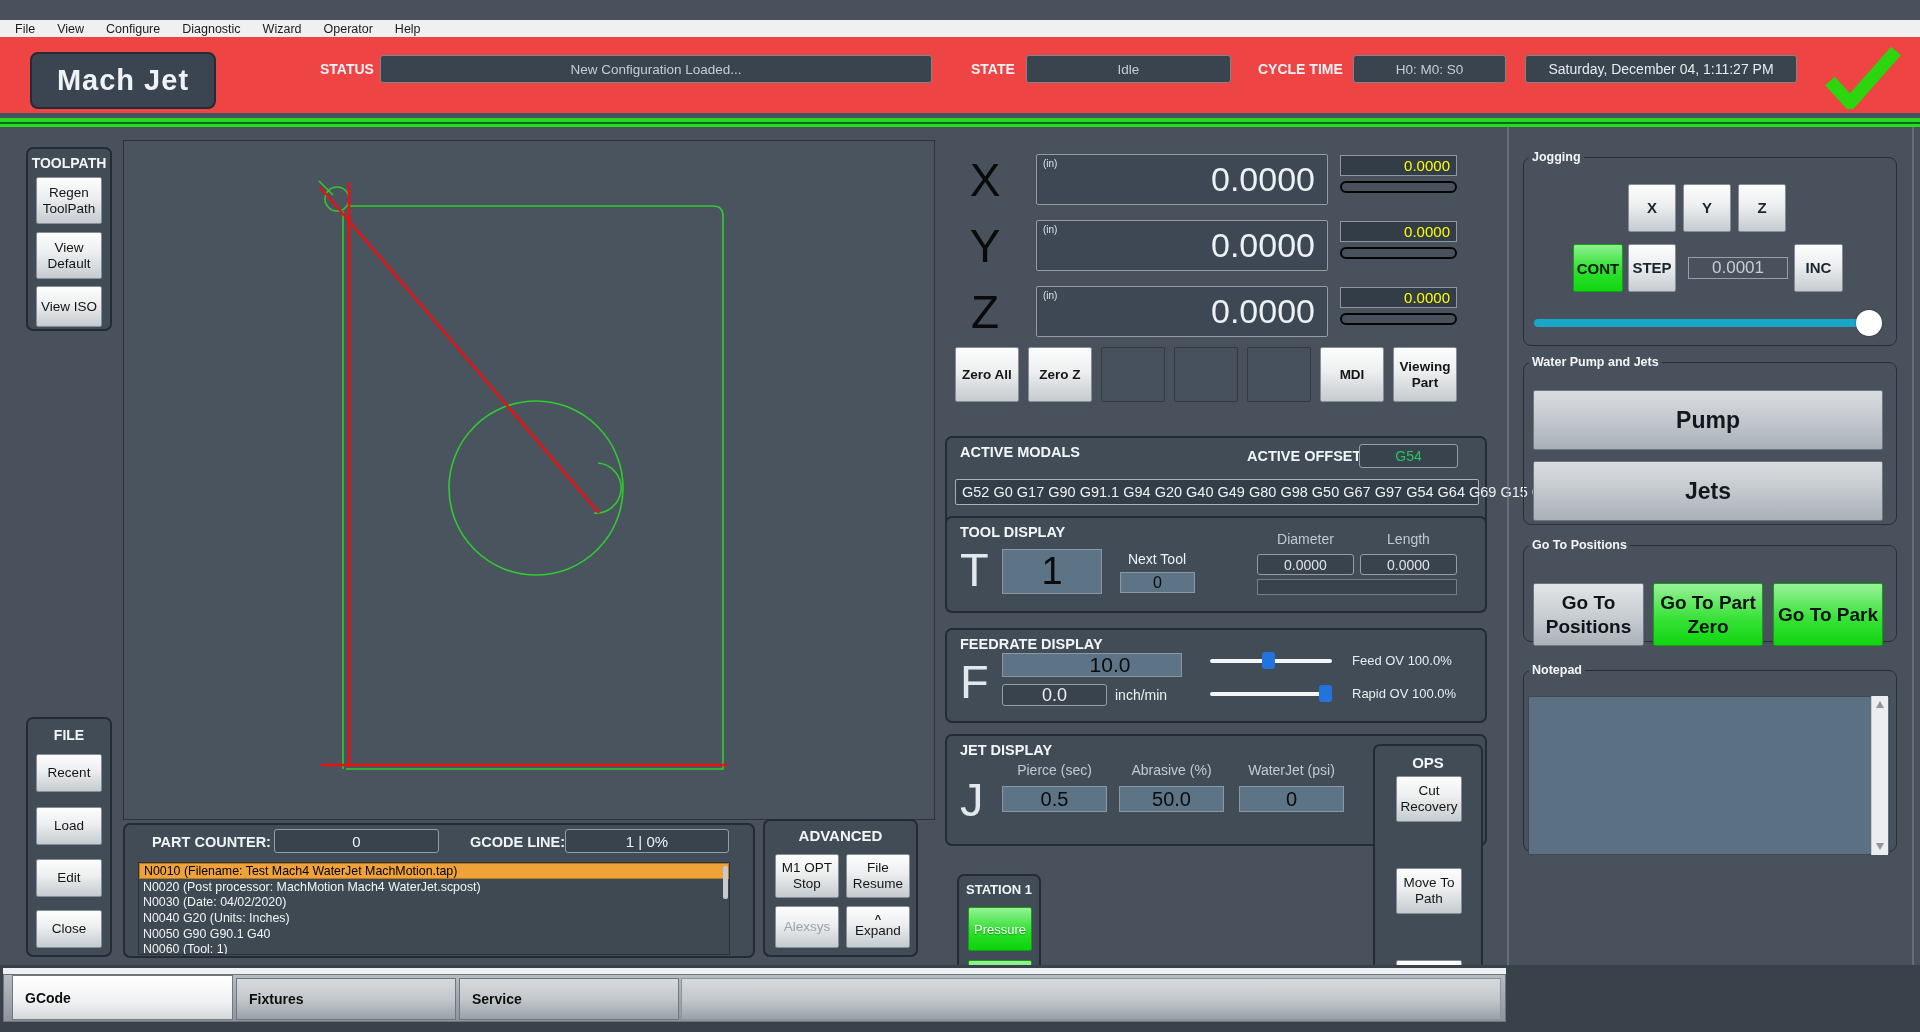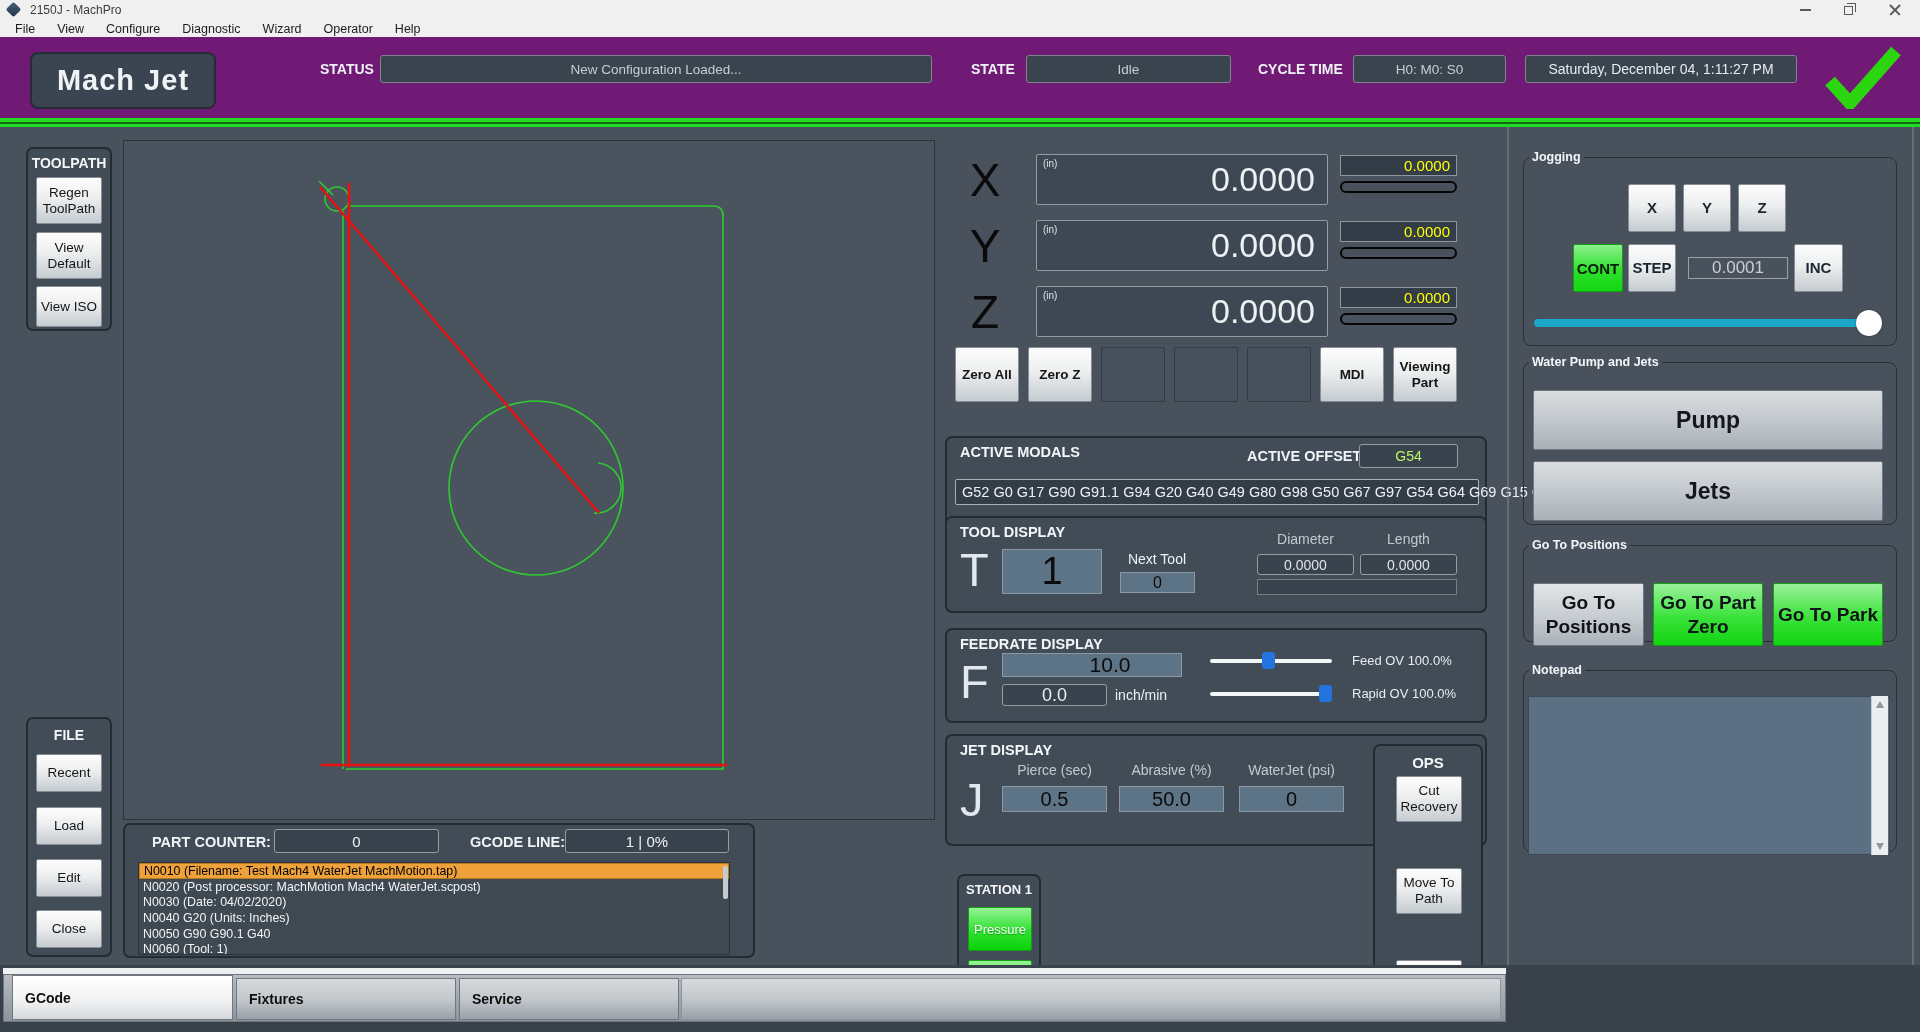--- a/index.html
+++ b/index.html
@@ -21,41 +21,41 @@
   .i-restore:before { content:""; position:absolute; left:2px; top:-4px; width:8px; height:8px; border:1.4px solid #5a5a5a; border-left:none; border-bottom:none; }
   .i-close { position:relative; width:12px; height:12px; }
   .i-close:before,.i-close:after { content:""; position:absolute; left:-1px; top:5px; width:14px; height:1.6px; background:#5a5a5a; }
   .i-close:before { transform:rotate(45deg); } .i-close:after { transform:rotate(-45deg); }
 
   
   .menubar { left:0; top:20px; width:1920px; height:17px; background:#f0f0f0; display:flex; align-items:center; padding-left:4px; }
   .menu-item { font-size:12.5px; color:#1c1c1c; padding:0 11px; height:17px; display:flex; align-items:center; }
 
   
-  .header { left:0; top:37px; width:1920px; height:90px; background:#701a75;text-align:center; }
+  .header { left:0; top:37px; width:1920px; height:76px; background:#ef4444;text-align:center; }
   .logo-box { left:30px; top:15px; width:186px; height:57px; background:#3a4551; border:2px solid #242c35; border-radius:8px;
               display:flex; align-items:center; justify-content:center; color:#f0f3f5; font-size:29px; font-weight:bold; letter-spacing:1px; }
   .hdr-label { font-size:14px; font-weight:bold; color:#eef2f5; }
   .hdr-box { height:28px; background:#39444f; border:1px solid #7e868d; border-radius:3px; display:flex; align-items:center; justify-content:center; font-size:13.5px; color:#c7cdd3; }
   .check-svg { left:1822px; top:8px; }
 
   .green-bar { left:0; top:118px; width:1920px; height:9px;
     background:linear-gradient(to bottom,#25da25 0 4px,#0e6b12 4px 6px,#25da25 6px 9px); }
 
   
   .panel { background:#414c57; border:2px solid #232b33; border-radius:7px; }
   .panel-title { font-weight:bold; color:#f3f5f7; text-align:center; font-size:14px; }
   .btn-light { background:linear-gradient(#fdfdfd,#eceeef 45%,#c5cbd0); border:1px solid #878e95; border-radius:2px;
     color:#151515; display:flex; flex-direction:column; align-items:center; justify-content:center; text-align:center;
     font-size:13.5px; line-height:1.18; cursor:default; }
   .btn-bold { font-weight:bold; }
   .btn-blank { background:#46515d; border:1px solid #323b44; border-radius:2px; }
   .btn-green { background:linear-gradient(#96f296,#2ee02e 55%,#0bd30b); border:1px solid #13a013; border-radius:2px;
     display:flex; flex-direction:column; align-items:center; justify-content:center; text-align:center; }
-  .field-box { background:#39434e; border:1px solid #959da4; border-radius:3px; display:flex; align-items:center; justify-content:center; color:#bef264; }
+  .field-box { background:#39434e; border:1px solid #959da4; border-radius:3px; display:flex; align-items:center; justify-content:center; color:#22c55e; }
 
   
   .tp-view { left:123px; top:140px; width:812px; height:680px; background:#4a545f; border:1px solid #2b333c; }
 
   
   .tp-panel { left:26px; top:147px; width:86px; height:184px; }
   .file-panel { left:26px; top:717px; width:86px; height:240px; }
 
   
   .counter-panel { left:123px; top:823px; width:632px; height:135px; }
@@ -124,33 +124,20 @@
   .tab-idle { top:3px; width:220px; height:42px; background:linear-gradient(#d7dadd,#c3c8cc 50%,#99a1a9); }
   .tab-filler { position:absolute; left:677px; top:3px; width:820px; height:42px; background:linear-gradient(#d7dadd,#c3c8cc 50%,#99a1a9); border:1px solid #8d949b; }
 
   .vline { width:2px; background:#7b848c; opacity:.55; }
 </style>
 </head>
 <body>
 
 <div class="screen">
 
-  <div class="abs titlebar">
-    <div class="abs app-icon"></div>
-    <div class="abs win-title">2150J - MachPro</div>
-    <div class="abs win-btn" style="left:1785px;width:40px;">
-        <span class="i-min"></span>
-      </div>
-    <div class="abs win-btn" style="left:1828px;width:40px;">
-        <span class="i-restore"></span>
-      </div>
-    <div class="abs win-btn" style="left:1872px;width:46px;">
-        <span class="i-close"></span>
-      </div>
-  </div>
 
   <div class="abs menubar">
     <span class="menu-item">File</span>
     <span class="menu-item">View</span>
     <span class="menu-item">Configure</span>
     <span class="menu-item">Diagnostic</span>
     <span class="menu-item">Wizard</span>
     <span class="menu-item">Operator</span>
     <span class="menu-item">Help</span>
   </div>
@@ -209,20 +196,30 @@
       <div class="gcode-row hl">N0010 (Filename: Test Mach4 WaterJet MachMotion.tap)</div>
       <div class="gcode-row">N0020 (Post processor: MachMotion Mach4 WaterJet.scpost)</div>
       <div class="gcode-row">N0030 (Date: 04/02/2020)</div>
       <div class="gcode-row">N0040 G20 (Units: Inches)</div>
       <div class="gcode-row">N0050 G90 G90.1 G40</div>
       <div class="gcode-row">N0060 (Tool: 1)</div>
       <div class="gscroll"></div>
     </div>
   </div>
 
+  <div class="abs panel adv-panel">
+    <div class="panel-title" style="margin-top:6px;font-size:15px;">ADVANCED</div>
+    <div class="abs btn-light" style="left:10px;top:33px;width:64px;height:44px;">M1 OPT Stop</div>
+    <div class="abs btn-light" style="left:81px;top:33px;width:64px;height:44px;">File Resume</div>
+    <div class="abs btn-light" style="left:10px;top:85px;width:64px;height:42px;color:#9ba2a9;">Alexsys</div>
+    <div class="abs btn-light" style="left:81px;top:85px;width:64px;height:42px;">
+      <span class="caret">^</span>
+      <span>Expand</span>
+    </div>
+  </div>
 
   <div class="abs axis-letter" style="left:955px;top:154px;">X</div>
   <div class="dro-box" style="left:1036px;top:154px;">
     <span class="dro-units">(in)</span>
     <span class="dro-val">0.0000</span>
   </div>
   <div class="dtg-box" style="left:1340px;top:155px;">
       <span class="dtg-val">0.0000</span>
     </div>
   <div class="dtg-bar" style="left:1340px;top:181px;"></div>

